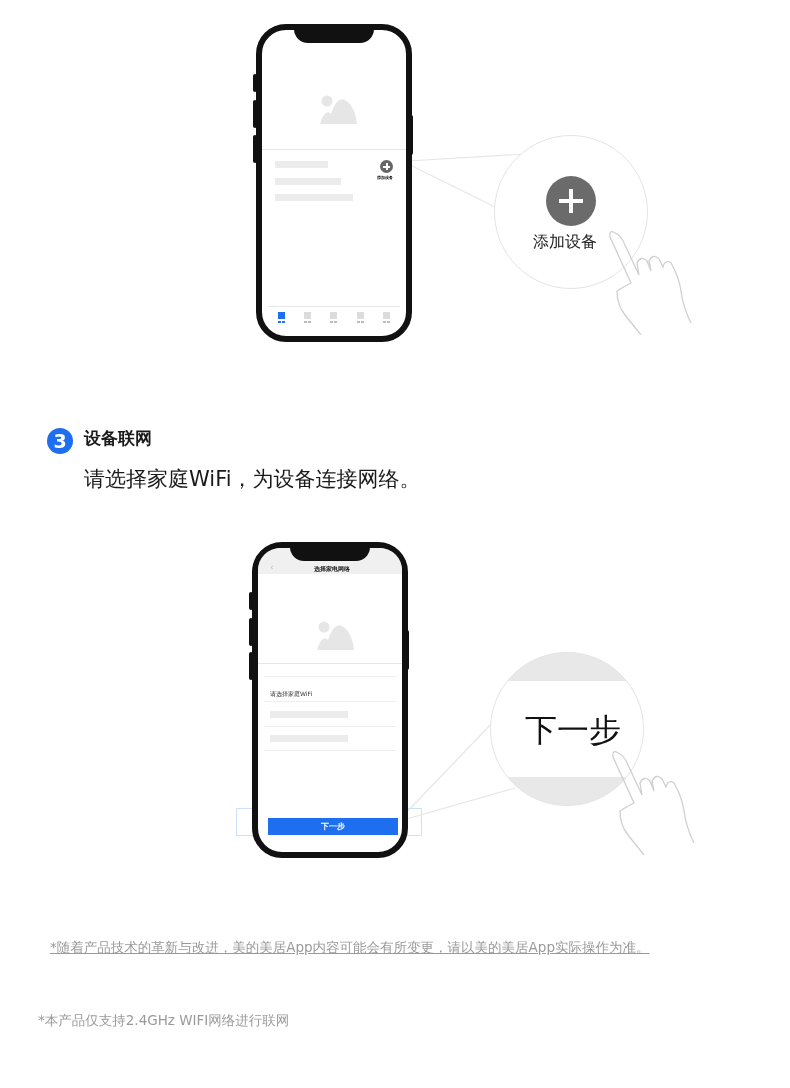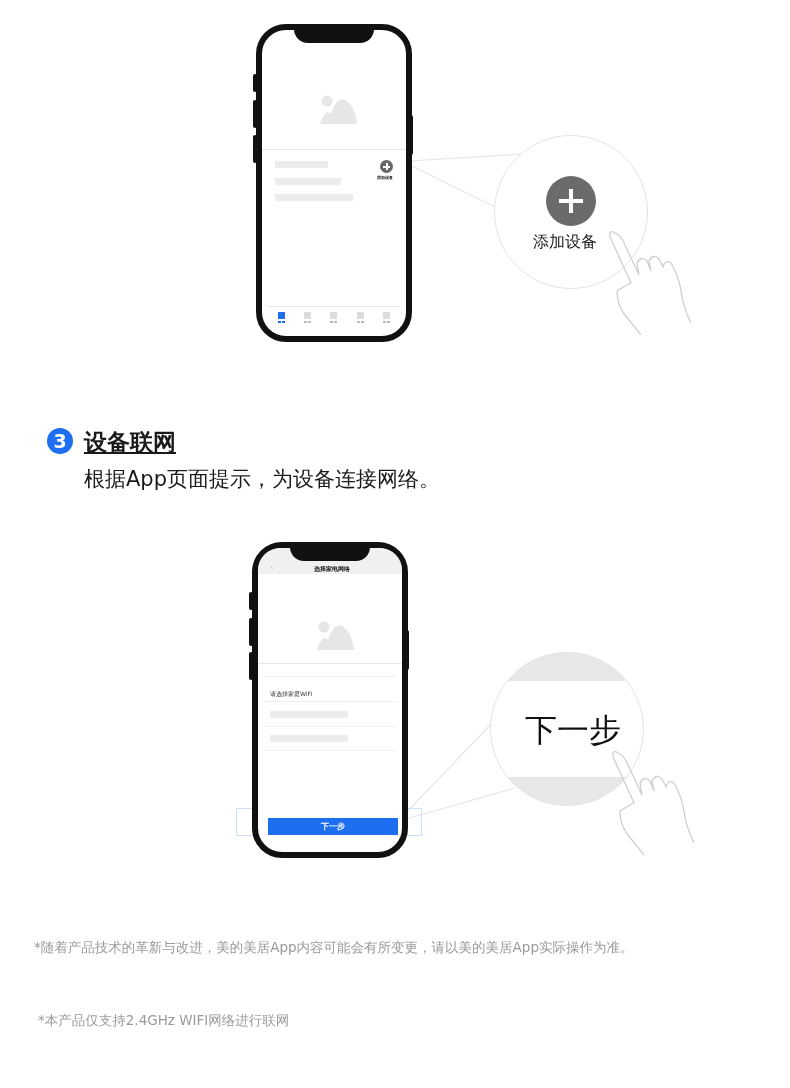--- a/index.html
+++ b/index.html
@@ -31,21 +31,21 @@
   .mini-label { position: absolute; font-size: 4px; font-weight: bold; color: #111; white-space: nowrap; }
 
   .magnifier { position: absolute; border-radius: 50%; border: 1px solid #e4e4e4; background: #fff; overflow: hidden; box-sizing: border-box; }
   .big-plus { position: absolute; width: 50px; height: 50px; border-radius: 50%; background: #6b6b6b; }
   .big-plus::before, .big-plus::after { content: ""; position: absolute; background: #fff; }
   .big-plus::before { left: 13px; right: 13px; top: 23px; height: 4px; }
   .big-plus::after { top: 13px; bottom: 13px; left: 23px; width: 4px; }
 
   .step-badge { position: absolute; width: 26px; height: 26px; border-radius: 50%; background: #1e6ff0; color: #fff;
                 font-size: 19px; line-height: 26px; text-align: center; font-weight: bold; }
-  .step-title { position: absolute; font-size: 23px; font-weight: bold; color: #1a1a1a; white-space: nowrap; text-decoration: underline; }
+  .step-title { position: absolute; font-size: 17px; font-weight: bold; color: #1a1a1a; white-space: nowrap; }
   .step-desc { position: absolute; font-size: 21px; color: #1a1a1a; white-space: nowrap; }
 
   .navbar { position: absolute; background: #f0f0f0; }
   .nav-title { position: absolute; font-size: 6px; font-weight: bold; color: #111; white-space: nowrap; }
   .nav-back { position: absolute; font-size: 9px; color: #bbb; }
   .list-label { position: absolute; font-size: 6px; color: #333; white-space: nowrap; }
 
   .blue-btn { position: absolute; background: #1e6ff0; color: #fff; font-size: 8px; text-align: center; font-weight: bold; }
   .focus-box { position: absolute; border: 1px solid #cfe0fb; box-sizing: border-box; }
 
@@ -117,21 +117,21 @@
   </div>
 
   <svg class="abs" style="left:595px;top:225px;" width="100" height="110">
     <path d="M20 8 Q14 4 15 12 L36 58 Q28 62 22 66 Q22 80 30 90 L46 110 M20 8 Q26 10 30 20 L44 50 L42 38 Q46 30 52 36 L56 46 L54 36 Q58 28 64 34 L68 42 Q70 34 76 38 Q84 52 86 66 Q88 82 96 98" fill="none" stroke="#cfcfcf" stroke-width="1.3"></path>
   </svg>
 </div>
 
 <div>
   <div class="step-badge" style="left:47px;top:428px;">3</div>
   <div class="step-title" style="left:84px;top:427px;">设备联网</div>
-  <div class="step-desc" style="left:84px;top:465px;">根据App页面提示，为设备连接网络。</div>
+  <div class="step-desc" style="left:84px;top:465px;">请选择家庭WiFi，为设备连接网络。</div>
 </div>
 
 <div>
 
   <svg class="abs" style="left:395px;top:700px;" width="130" height="130">
     <line x1="8" y1="116" x2="100" y2="20" stroke="#e6e6e6" stroke-width="1.2"></line>
     <line x1="8" y1="120" x2="120" y2="88" stroke="#e6e6e6" stroke-width="1.2"></line>
   </svg>
 
   <div class="focus-box" style="left:236px;top:808px;width:186px;height:28px;"></div>
@@ -168,15 +168,15 @@
     <div class="abs" style="left:0;right:0;top:28px;height:96px;background:#fff;"></div>
     <div class="zoom-text" style="left:34px;top:56px;">下一步</div>
   </div>
 
   <svg class="abs" style="left:598px;top:745px;" width="100" height="110">
     <path d="M20 8 Q14 4 15 12 L36 58 Q28 62 22 66 Q22 80 30 90 L46 110 M20 8 Q26 10 30 20 L44 50 L42 38 Q46 30 52 36 L56 46 L54 36 Q58 28 64 34 L68 42 Q70 34 76 38 Q84 52 86 66 Q88 82 96 98" fill="none" stroke="#cfcfcf" stroke-width="1.3"></path>
   </svg>
 </div>
 
 <div>
-  <div class="footnote" style="left:34px;top:939px;">*随着产品技术的革新与改进，美的美居App内容可能会有所变更，请以美的美居App实际操作为准。</div>
+  <div class="footnote" style="left:50px;top:939px;text-decoration:underline;">*随着产品技术的革新与改进，美的美居App内容可能会有所变更，请以美的美居App实际操作为准。</div>
   <div class="footnote" style="left:38px;top:1012px;">*本产品仅支持2.4GHz WIFI网络进行联网</div>
 </div>
 
 </body></html>

